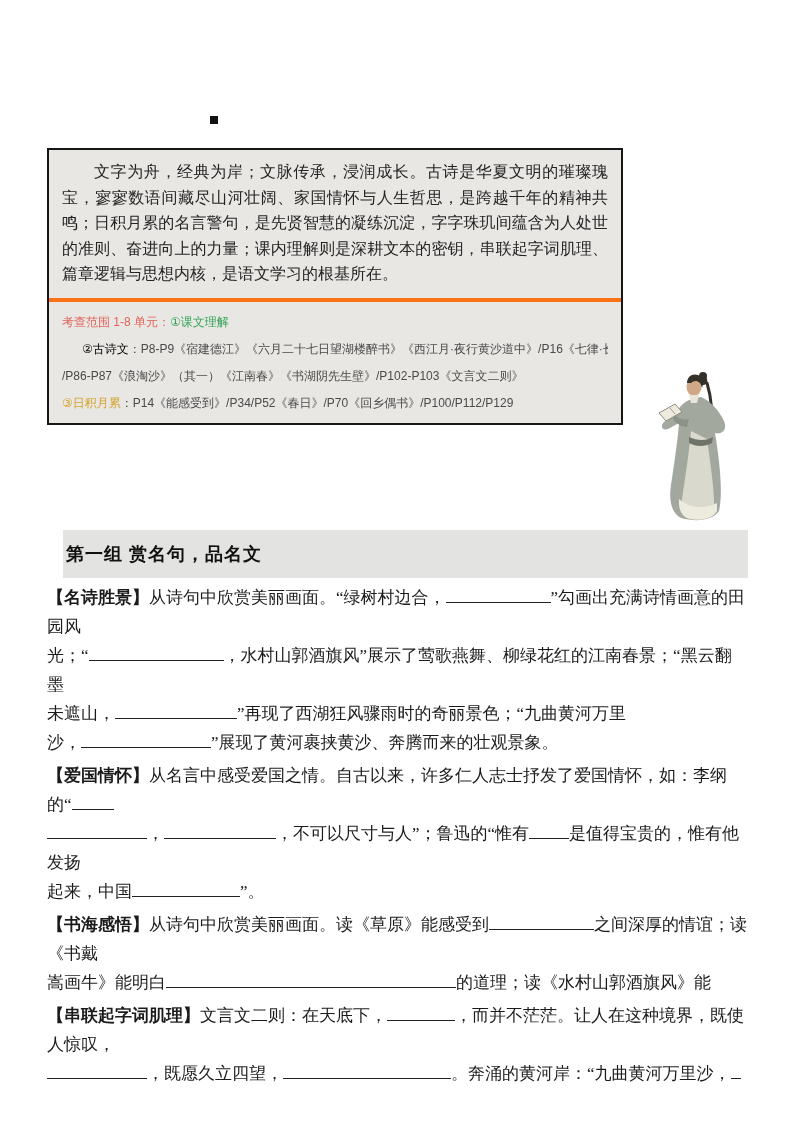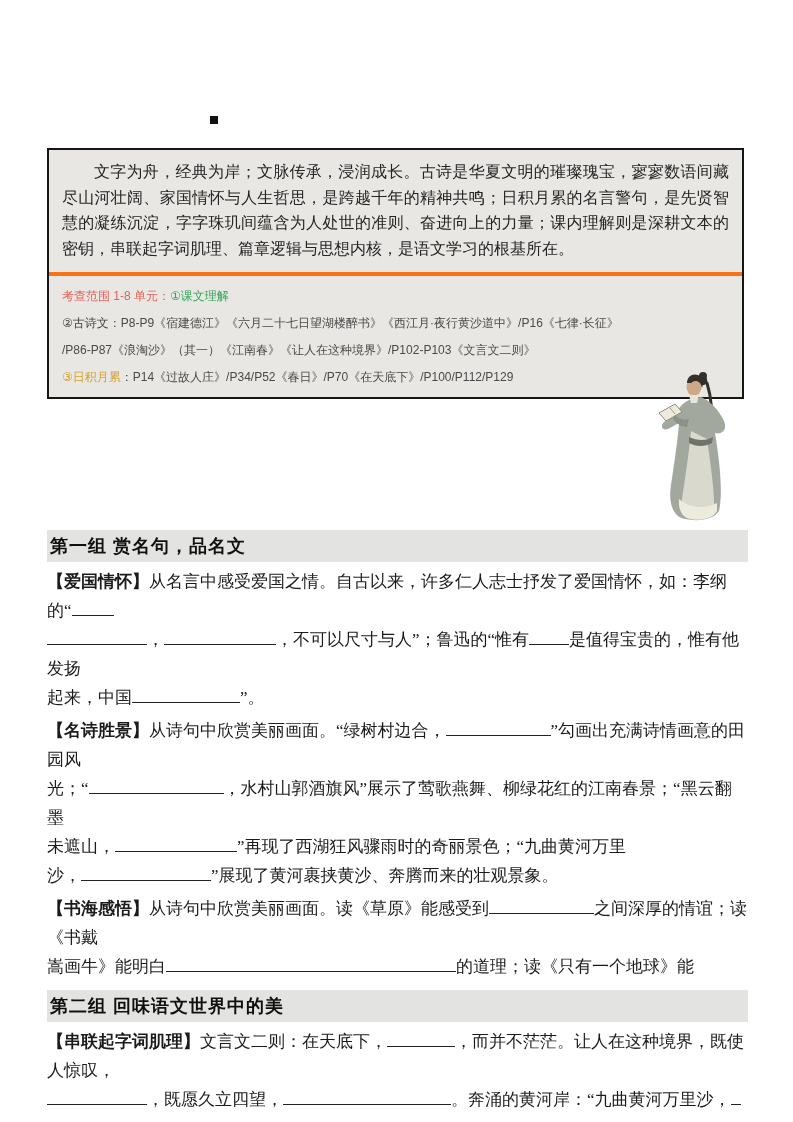--- a/index.html
+++ b/index.html
@@ -4,46 +4,46 @@
 <style>
   html,body{margin:0;padding:0;}
   body{
     width:793px;height:1122px;background:#ffffff;position:relative;
     font-family:"Liberation Sans","DejaVu Sans",sans-serif;
     color:#1c1c1c;overflow:hidden;
   }
   .bullet-square{position:absolute;left:210px;top:116px;width:8px;height:8px;background:#111;}
   
   .intro-box{
-    position:absolute;left:47px;top:148px;width:697px;
+    position:absolute;left:47px;top:148px;width:576px;
     border:2px solid #161616;background:#e8e7e4;box-sizing:border-box;
   }
   .intro-text{
     padding:9px 13px 7px 13px;
     font-family:"Liberation Serif","DejaVu Serif",serif;
     font-size:16px;line-height:25.5px;color:#242424;
   }
   .intro-text p{margin:0 0 4px 0;text-indent:2em;text-align:justify;}
   .scope{
     border-top:4px solid #f97316;
     padding:7px 13px 6px 13px;
     font-size:12px;line-height:27px;color:#4a4a4a;
   }
   .scope-line{white-space:nowrap;overflow:hidden;}
   .c-red{color:#e0635a;}
   .c-green{color:#33a457;}
-  .c-blue{color:#404040;}
+  .c-blue{color:#000000;margin-left:20px;}
   .c-gold{color:#d4a32c;text-align:center;}
   
   .figure{position:absolute;left:651px;top:371px;width:93px;height:152px;z-index:5;}
   
   .sections{position:absolute;left:47px;top:530px;width:701px;}
   .section-header{
     background:#e3e3e2;color:#101010;font-weight:bold;font-size:18px;
-    padding:4px 3px;margin:9px 0 5px 0;letter-spacing:1px;
+    padding:12px 3px;margin:9px 0 5px 16px;letter-spacing:1px;
   }
   .section-header:first-child{margin-top:0;}
   .para{
     font-family:"Liberation Serif","DejaVu Serif",serif;
     font-size:17px;color:#1b1b1b;margin:0 0 4px 0;
   }
   .line{line-height:29px;min-height:29px;text-align:left;}
   .blabel{font-weight:bold;}
   .blank{
     display:inline-block;border-bottom:1px solid #222;height:1em;
@@ -60,24 +60,24 @@
     <p>文字为舟，经典为岸；文脉传承，浸润成长。古诗是华夏文明的璀璨瑰宝，寥寥数语间藏尽山河壮阔、家国情怀与人生哲思，是跨越千年的精神共鸣；日积月累的名言警句，是先贤智慧的凝练沉淀，字字珠玑间蕴含为人处世的准则、奋进向上的力量；课内理解则是深耕文本的密钥，串联起字词肌理、篇章逻辑与思想内核，是语文学习的根基所在。</p>
   </div>
   <div class="scope">
     <div class="scope-line">
       <span class="c-red">考查范围 1-8 单元：</span><span class="c-green">①课文理解</span>
     </div>
     <div class="scope-line">
       <span class="c-blue">②古诗文</span><span>：P8-P9《宿建德江》《六月二十七日望湖楼醉书》《西江月·夜行黄沙道中》/P16《七律·长征》</span>
     </div>
     <div class="scope-line">
-      <span>/P86-P87《浪淘沙》（其一）《江南春》《让人在这种境界》/P102-P103《文言文二则》</span>
+      <span>/P86-P87《浪淘沙》（其一）《江南春》《书湖阴先生壁》/P102-P103《文言文二则》</span>
     </div>
     <div class="scope-line">
-      <span class="c-gold">③日积月累</span><span>：P14《过故人庄》/P34/P52《春日》/P70《在天底下》/P100/P112/P129</span>
+      <span class="c-gold">③日积月累</span><span>：P14《能感受到》/P34/P52《春日》/P70《回乡偶书》/P100/P112/P129</span>
     </div>
   </div>
 </div>
 
 <div class="figure">
   <svg width="93" height="152" viewBox="0 0 93 152" xmlns="http://www.w3.org/2000/svg">
 
     <path d="M56,12 C60,25 62,42 60,62 C59,72 57,80 55,86" stroke="#35302a" stroke-width="3" fill="none" stroke-linecap="round"></path>
 
     <path d="M44,27 C35,29 28,35 25,43 L13,51 C9,55 11,60 17,58 L28,52
@@ -107,32 +107,31 @@
 
     <circle cx="52" cy="5" r="4" fill="#35302a"></circle>
 
     <path d="M38,24 L48,24 L46,32 L40,32 Z" fill="#e8e6da"></path>
   </svg>
 </div>
 
 <div class="sections">
     <div class="section-header">第一组 赏名句，品名文</div>
     <div class="para">
-      <div class="line"><span class="blabel">【爱国情怀】</span><span>从名言中感受爱国之情。自古以来，许多仁人志士抒发了爱国情怀，如：李纲的“</span><span class="blank" style="width: 42px;"></span></div>
-      <div class="line"><span class="blank" style="width: 100px;"></span><span>，</span><span class="blank" style="width: 112px;"></span><span>，不可以尺寸与人”；鲁迅的“惟有</span><span class="blank" style="width: 40px;"></span><span>是值得宝贵的，惟有他发扬</span></div>
-      <div class="line"><span>起来，中国</span><span class="blank" style="width: 108px;"></span><span>”。</span></div>
-    </div>
-    <div class="para">
       <div class="line"><span class="blabel">【名诗胜景】</span><span>从诗句中欣赏美丽画面。“绿树村边合，</span><span class="blank" style="width: 105px;"></span><span>”勾画出充满诗情画意的田园风</span></div>
       <div class="line"><span>光；“</span><span class="blank" style="width: 135px;"></span><span>，水村山郭酒旗风”展示了莺歌燕舞、柳绿花红的江南春景；“黑云翻墨</span></div>
       <div class="line"><span>未遮山，</span><span class="blank" style="width: 122px;"></span><span>”再现了西湖狂风骤雨时的奇丽景色；“九曲黄河万里</span></div>
       <div class="line"><span>沙，</span><span class="blank" style="width: 130px;"></span><span>”展现了黄河裹挟黄沙、奔腾而来的壮观景象。</span></div>
     </div>
     <div class="para">
+      <div class="line"><span class="blabel">【爱国情怀】</span><span>从名言中感受爱国之情。自古以来，许多仁人志士抒发了爱国情怀，如：李纲的“</span><span class="blank" style="width: 42px;"></span></div>
+      <div class="line"><span class="blank" style="width: 100px;"></span><span>，</span><span class="blank" style="width: 112px;"></span><span>，不可以尺寸与人”；鲁迅的“惟有</span><span class="blank" style="width: 40px;"></span><span>是值得宝贵的，惟有他发扬</span></div>
+      <div class="line"><span>起来，中国</span><span class="blank" style="width: 108px;"></span><span>”。</span></div>
+    </div>
+    <div class="para">
       <div class="line"><span class="blabel">【书海感悟】</span><span>从诗句中欣赏美丽画面。读《草原》能感受到</span><span class="blank" style="width: 105px;"></span><span>之间深厚的情谊；读《书戴</span></div>
-      <div class="line"><span>嵩画牛》能明白</span><span class="blank" style="width: 290px;"></span><span>的道理；读《只有一个地球》能</span></div>
+      <div class="line"><span>嵩画牛》能明白</span><span class="blank" style="width: 290px;"></span><span>的道理；读《水村山郭酒旗风》能</span></div>
     </div>
-    <div class="section-header">第二组 回味语文世界中的美</div>
     <div class="para">
       <div class="line"><span class="blabel">【串联起字词肌理】</span><span>文言文二则：在天底下，</span><span class="blank" style="width: 68px;"></span><span>，而并不茫茫。让人在这种境界，既使人惊叹，</span></div>
       <div class="line"><span class="blank" style="width: 100px;"></span><span>，既愿久立四望，</span><span class="blank" style="width: 168px;"></span><span>。奔涌的黄河岸：“九曲黄河万里沙，</span><span class="blank" style="width: 10px;"></span></div>
     </div>
   </div>
 
 </body></html>

